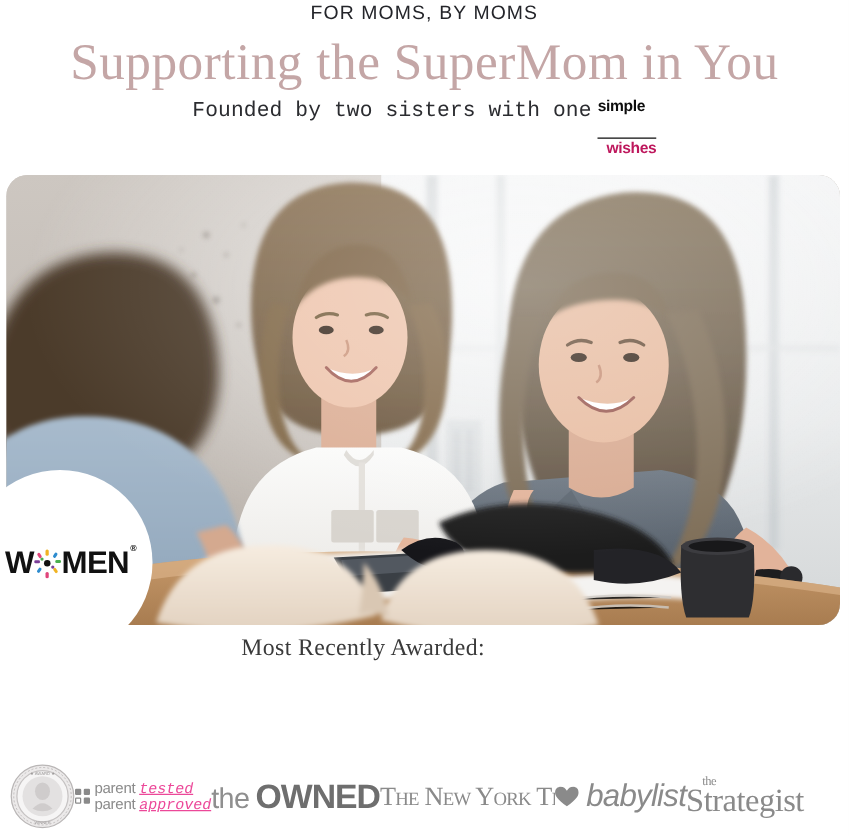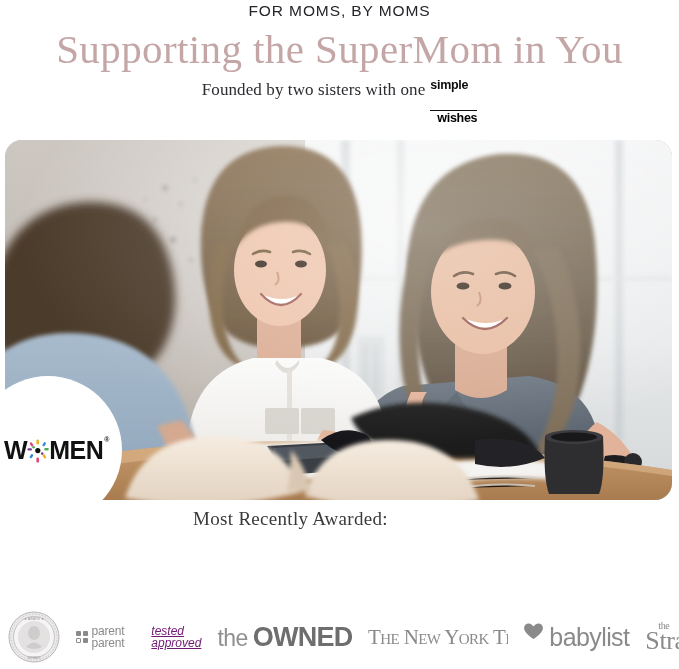--- a/index.html
+++ b/index.html
@@ -45,21 +45,21 @@
     white-space: nowrap;
   }
   .subline-wrap {
     margin-top: 7px;
     display: flex;
     align-items: flex-start;
     justify-content: center;
     gap: 5px;
   }
   .subline {
-    font-family: Liberation Serif, serif;
+    font-family: Liberation Mono, monospace;
     font-size: 17px;
     color: #2b2c30;
     font-weight: 400;
     letter-spacing: 0.1px;
     line-height: 20px;
   }
   
   .sw-logo {
     display: inline-block;
     position: relative;
@@ -77,21 +77,21 @@
     padding-bottom: 18px;
     border-bottom: 1.6px solid #0d0d0d;
     margin-left: 0px;
   }
   .sw-wishes {
     display: block;
     font-family: "Liberation Sans", sans-serif;
     font-weight: 700;
     font-size: 12.5px;
     letter-spacing: -0.3px;
-    color: #000000;
+    color: #be185d;
     margin-left: 7px;
     margin-top: 1px;
   }
 
   
   .photo {
     position: absolute;
     left: 5px;
     top: 140px;
     width: 667px;
@@ -185,21 +185,20 @@
     line-height: 20px;
   }
   .press-row {
     position: absolute;
     left: 0;
     top: 608px;
     width: 573px;
     height: 58px;
     display: flex;
     align-items: center;
-    gap: 16px;
     padding-left: 8px;
     box-sizing: border-box;
   }
   .press-item { display: flex; align-items: center; flex: 0 0 auto; }
 
   
   .seal { width: 52px; height: 52px; }
 
   
   .ptpa { display: flex; align-items: center; gap: 4px; color: #8a8a8a; }
@@ -213,48 +212,47 @@
   .ptpa-grid i:nth-child(3) { background: transparent; border: 1px solid #8a8a8a; box-sizing: border-box;}
   .ptpa-text { line-height: 12px; }
   .ptpa-r1, .ptpa-r2 { display: flex; align-items: baseline; gap: 3px; }
   .ptpa-plain {
     font-family: "Liberation Sans", sans-serif;
     font-size: 12px;
     color: #8a8a8a;
     letter-spacing: -0.2px;
   }
   .ptpa-script {
-    font-family: Liberation Sans, sans-serif;
+    font-family: Liberation Mono, monospace;
     font-style: italic;
     font-size: 12px;
-    color: #701a75;
+    color: #ec4899;
     text-decoration: underline;
     text-underline-offset: 1px;
-    margin-left: 24px;
   }
 
   
   .bump { display: flex; align-items: baseline; gap: 5px; }
   .bump-the {
     font-family: "Liberation Sans", sans-serif;
     font-size: 23px;
     color: #8f8f8f;
     font-weight: 400;
     letter-spacing: -0.5px;
   }
   .bump-word {
     font-family: "Liberation Sans", sans-serif;
     font-size: 27px;
     color: #6e6e6e;
     font-weight: 700;
     letter-spacing: -0.8px;
   }
 
   
-  .babylist { display: flex; gap: 6px; }
+  .babylist { display: flex; align-items: center; gap: 6px; font-style: italic; }
   .heart { width: 19px; height: 17px; }
   .babylist-word {
     font-family: "Liberation Sans", sans-serif;
     font-size: 25px;
     color: #8a8a8a;
     letter-spacing: -0.6px;
     font-weight: 400;
   }
 
   

